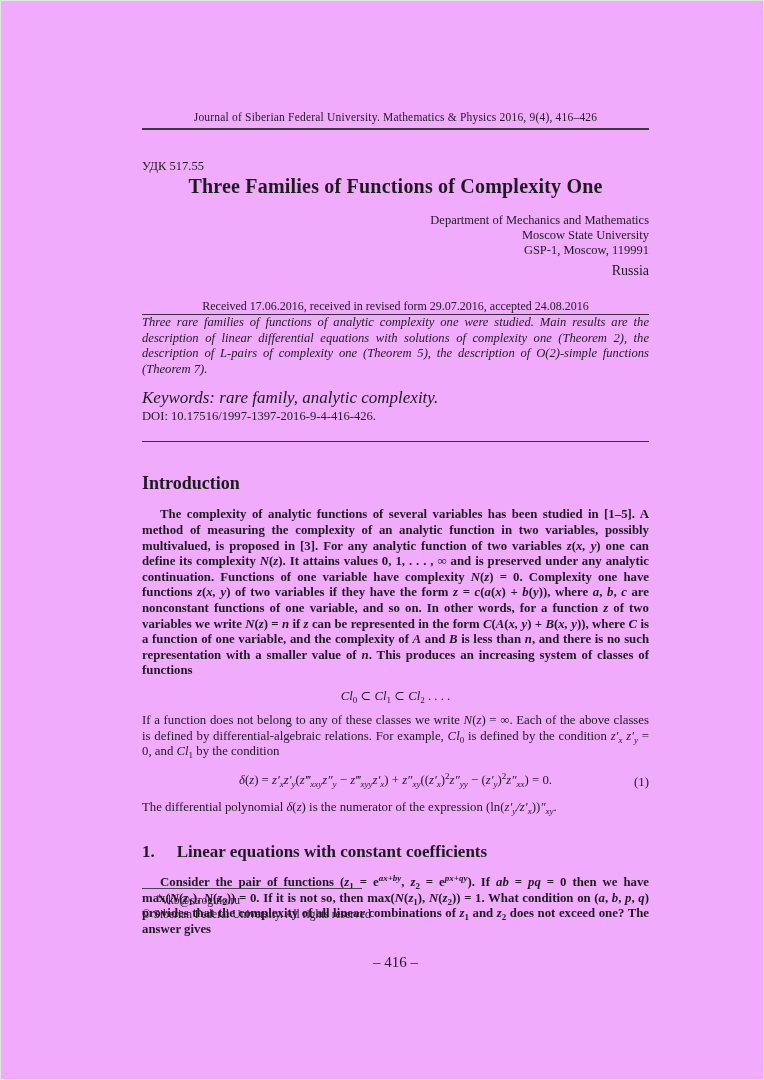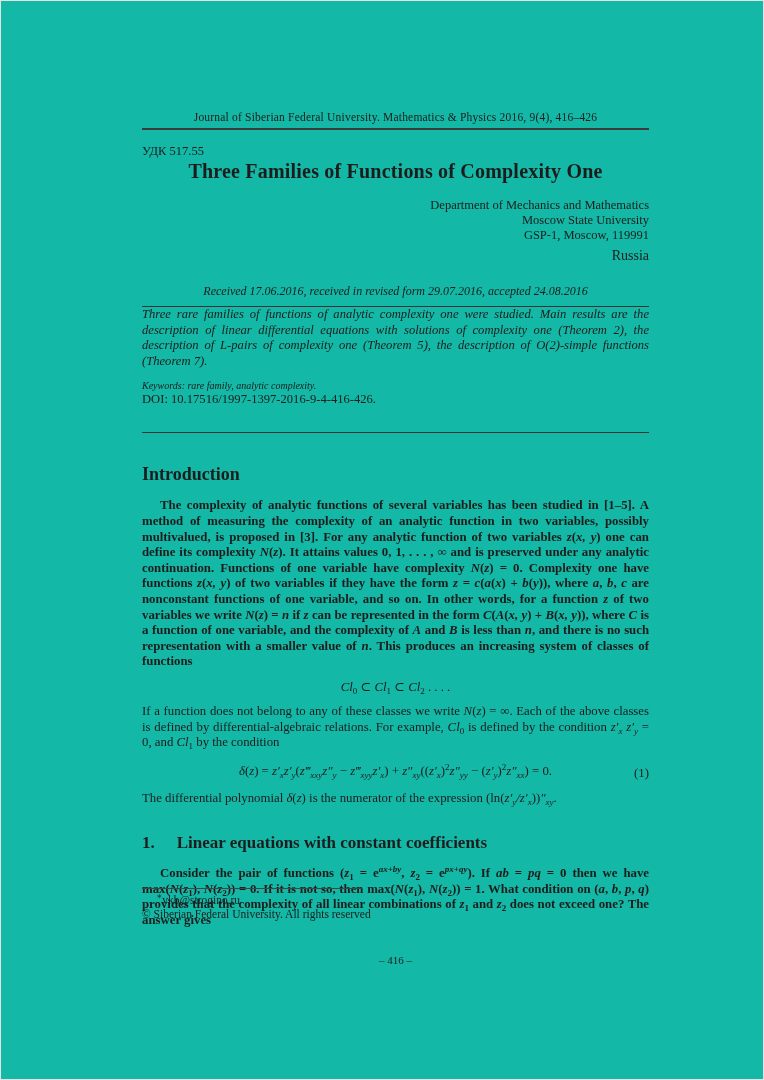--- a/index.html
+++ b/index.html
@@ -2,71 +2,69 @@
 <html><head>
 <meta charset="utf-8">
 <style>
   * { margin: 0; padding: 0; box-sizing: border-box; }
   html, body { background: #fafafa; }
   .page {
     position: relative;
     width: 764px;
     height: 1080px;
     margin: 0 auto;
-    background: #14b8a6;
+    background: #f0abfc;
     border: 1px solid #e3e3e3;
     font-family: "Liberation Serif", "DejaVu Serif", serif;
     color: #1c1c1c;
     overflow: hidden;
   }
   .content {
     position: absolute;
     left: 141px;
     top: 110px;
     width: 507px;
   }
   .running-head {
     text-align: center;
     font-size: 11.5px;
     letter-spacing: 0.2px;
     padding-bottom: 5px;
     border-bottom: 2px solid #3a3a3a;
   }
-  .udc { margin-top: 14px; font-size: 12.5px; }
+  .udc { margin-top: 29px; font-size: 12.5px; }
   .title {
     margin-top: 1px;
     font-size: 20px;
     font-weight: bold;
     letter-spacing: 0.2px;
     text-align: center;
   }
   .author-block { margin-top: 15px; text-align: right; line-height: 15px; }
   .author-name { font-size: 15px; font-weight: bold; }
   .author-name sup { font-size: 9px; }
   .affil { font-size: 12.5px; }
   .affil-country { margin-top: 5px; font-size: 14px; }
   .received {
     margin-top: 21px;
     text-align: center;
     font-size: 12px;
-    padding-bottom: 7px;
     border-bottom: 1.5px solid #333;
-    font-style: italic;
   }
   .abstract {
     font-style: italic;
     font-size: 12.6px;
     line-height: 15.6px;
     text-align: justify;
   }
-  .keywords { margin-top: 11px; font-style: italic; font-size: 10px; }
+  .keywords { margin-top: 11px; font-style: italic; font-size: 17px; }
   .doi {
     margin-top: 1px;
     font-size: 12.6px;
-    padding-bottom: 25px;
+    padding-bottom: 17px;
     border-bottom: 1.5px solid #333;
   }
   .section-head-big { margin-top: 31px; font-size: 18px; font-weight: bold; }
   .numbered-head { margin-top: 27px; font-size: 17px; font-weight: bold; }
   .numbered-head .sec-num { margin-right: 22px; }
   p.body {
     font-size: 12.8px;
     line-height: 15.6px;
     text-align: justify;
   }
@@ -103,21 +101,21 @@
     line-height: 14px;
   }
   .footnote-rule { width: 220px; border-top: 1px solid #444; margin-bottom: 4px; }
   .footnote .fn-email { padding-left: 14px; }
   .page-footer {
     position: absolute;
     left: 141px;
     top: 953px;
     width: 507px;
     text-align: center;
-    font-size: 11px;
+    font-size: 15px;
   }
 </style>
 </head>
 <body>
 
 <div class="page">
   <div class="content">
 
     <div class="running-head">Journal of Siberian Federal University. Mathematics &amp; Physics 2016, 9(4), 416–426</div>
 

